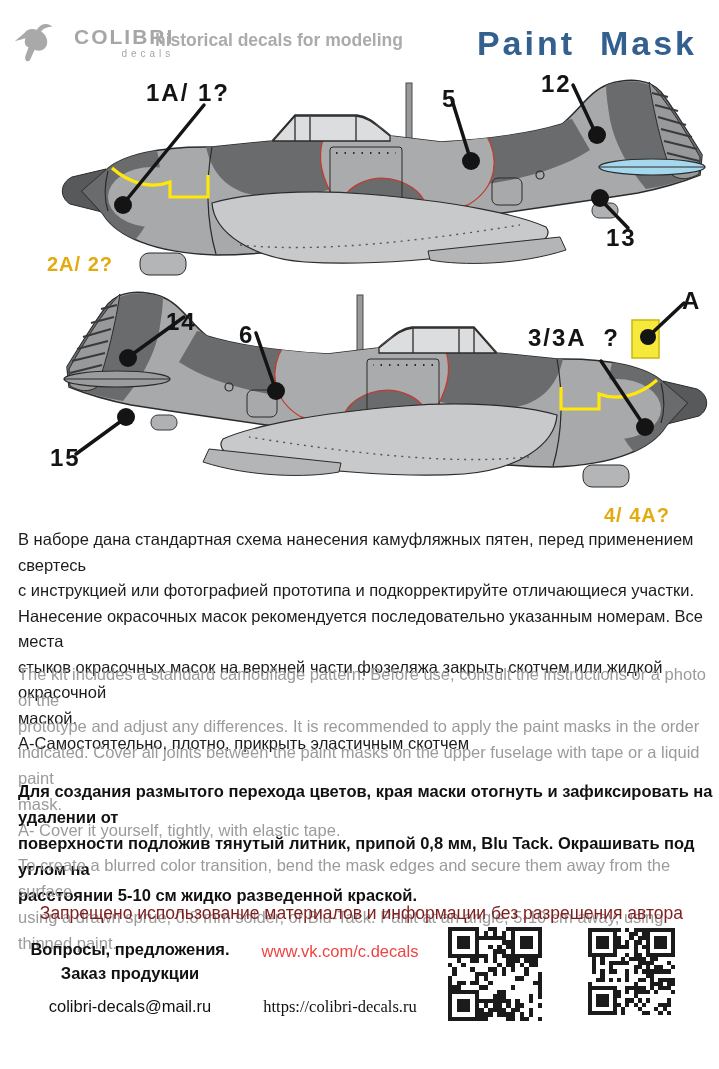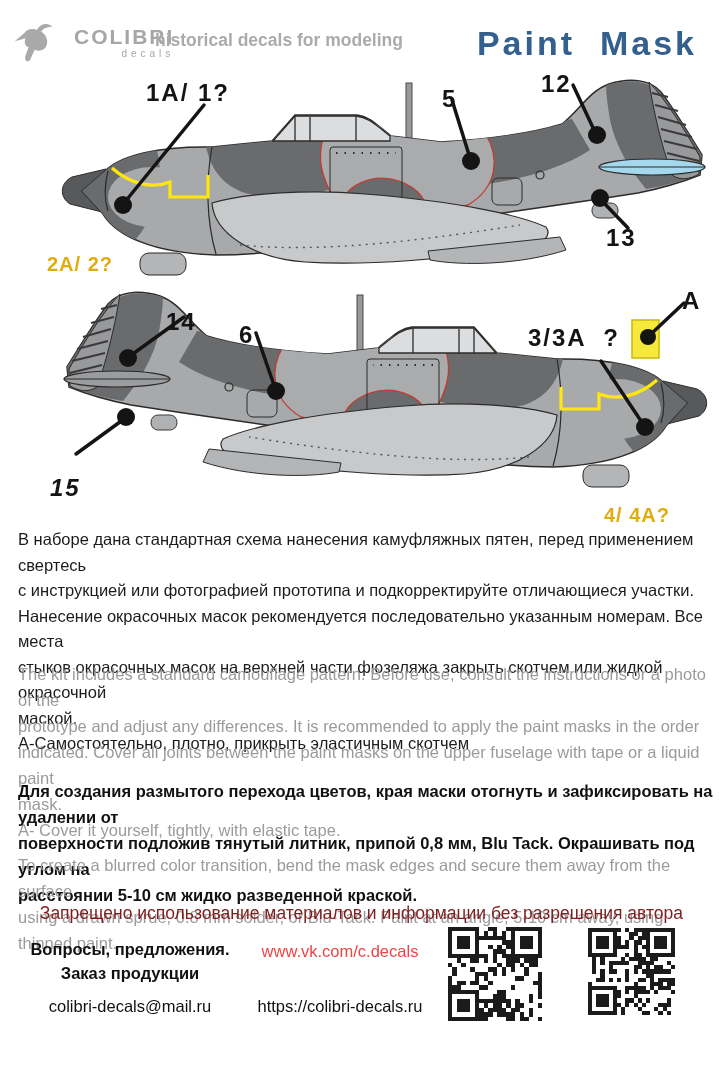--- a/index.html
+++ b/index.html
@@ -15,36 +15,36 @@
   .pm-title{position:absolute;right:22px;top:24px;font-size:34px;font-weight:700;color:#33608f;
             letter-spacing:3px;white-space:pre;}
   
   .diagram{position:absolute;left:0;top:75px;width:719px;height:455px;}
   .co{position:absolute;font-weight:800;color:#141414;font-size:24px;letter-spacing:2px;white-space:pre;}
   .co.yellow{color:#e2ab10;font-size:20px;letter-spacing:1px;}
   #lb-1a{left:146px;top:79px;}   #lb-5{left:442px;top:85px;}
   #lb-12{left:541px;top:70px;}   #lb-13{left:606px;top:224px;}
   #lb-2a{left:47px;top:253px;}   #lb-14{left:166px;top:308px;}
   #lb-6{left:239px;top:321px;}   #lb-3{left:528px;top:324px;}
-  #lb-a{left:682px;top:287px;}   #lb-15{left:50px;top:474px;font-style:italic;}
+  #lb-a{left:682px;top:287px;}   #lb-15{left:50px;top:444px;}
   #lb-4{left:604px;top:478px;margin-top:26px;}
   
   .para{position:absolute;left:18px;width:695px;white-space:pre-line;}
   .ru1{top:527px;font-size:16.5px;line-height:25.5px;color:#1c1c1c;}
   .en1{top:661px;font-size:16.5px;line-height:26px;color:#9b9b9b;}
   .ru2{top:778px;font-size:16.5px;line-height:26px;color:#111;font-weight:700;}
   .en2{top:852px;font-size:16.5px;line-height:26px;color:#9b9b9b;}
   .warning{position:absolute;left:0;top:903px;width:683px;text-align:right;
            font-size:17.5px;color:#7f1d1d;}
   
   .contact{position:absolute;left:22px;top:937px;width:216px;text-align:center;
            font-size:16.5px;line-height:24px;color:#111;white-space:pre-line;font-weight:bold;}
   .email{position:absolute;left:22px;top:997px;width:216px;text-align:center;font-size:16.5px;color:#111;}
   .vk{position:absolute;left:240px;top:942px;width:200px;text-align:center;font-size:16.5px;color:#ef4444;}
-  .site{position:absolute;left:232px;top:997px;width:216px;text-align:center;font-size:16.5px;color:#111;}
+  .site{position:absolute;left:232px;top:997px;width:216px;text-align:center;font-size:16.5px;color:#111;font-family:Liberation Serif, serif;}
   .qr{position:absolute;}
   #qr1{left:448px;top:927px;width:94px;height:94px;}
   #qr2{left:588px;top:928px;width:87px;height:87px;}
   .qr svg{width:100%;height:100%;display:block;}
 </style>
 </head>
 <body>
 
 <div class="page">
 

